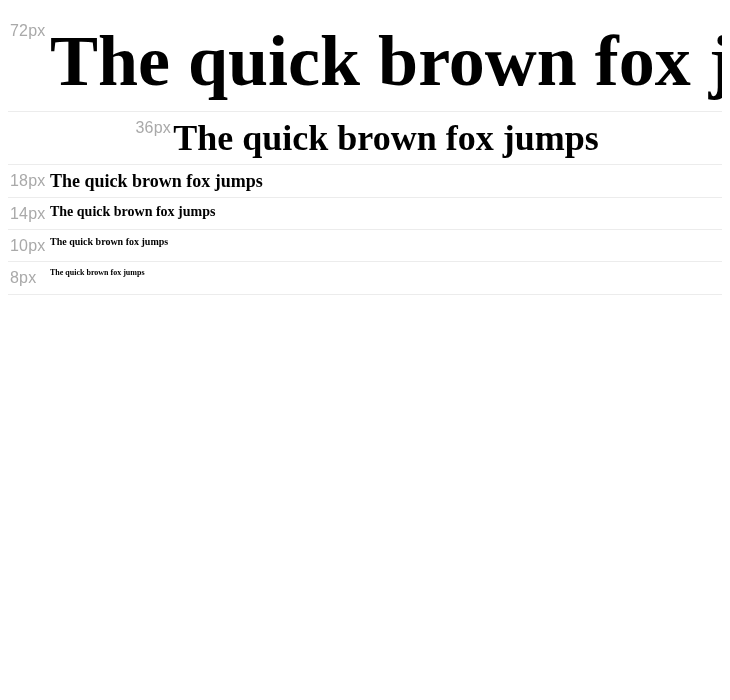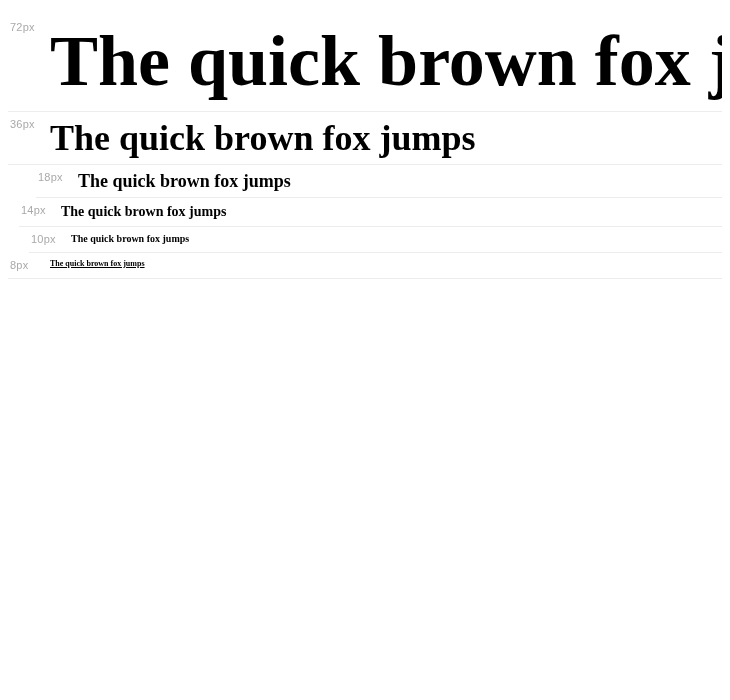--- a/index.html
+++ b/index.html
@@ -28,33 +28,33 @@
   .row.first {
     padding-top: 13px;
     padding-bottom: 9px;
   }
   .size-label {
     display: inline-block;
     width: 40px;
     padding-left: 2px;
     font-family: "Liberation Sans", sans-serif;
     font-weight: 400;
-    font-size: 11px;
+    font-size: 16px;
     line-height: 1.2;
     color: #a9a9a9;
     vertical-align: text-top;
     letter-spacing: 0.2px;
   }
   .sample {
     
   }
 </style>
 </head>
 <body>
 
 <div class="waterfall" id="waterfall">
     <div class="row first" style="font-size: 72px;"><span class="size-label">72px</span><span class="sample">The quick brown fox jumps</span></div>
-    <div class="row" style="font-size: 36px;"><span class="size-label">36px</span><span class="sample">The quick brown fox jumps</span></div>
-    <div class="row" style="font-size: 18px; margin-left: 28px;"><span class="size-label">18px</span><span class="sample">The quick brown fox jumps</span></div>
-    <div class="row" style="font-size: 14px; margin-left: 11px;"><span class="size-label">14px</span><span class="sample">The quick brown fox jumps</span></div>
-    <div class="row" style="font-size: 10px; margin-left: 21px;"><span class="size-label">10px</span><span class="sample">The quick brown fox jumps</span></div>
-    <div class="row" style="font-size: 8px; text-decoration: underline;"><span class="size-label">8px</span><span class="sample">The quick brown fox jumps</span></div>
+    <div class="row" style="font-size: 36px; text-align: center;"><span class="size-label">36px</span><span class="sample">The quick brown fox jumps</span></div>
+    <div class="row" style="font-size: 18px;"><span class="size-label">18px</span><span class="sample">The quick brown fox jumps</span></div>
+    <div class="row" style="font-size: 14px;"><span class="size-label">14px</span><span class="sample">The quick brown fox jumps</span></div>
+    <div class="row" style="font-size: 10px;"><span class="size-label">10px</span><span class="sample">The quick brown fox jumps</span></div>
+    <div class="row" style="font-size: 8px;"><span class="size-label">8px</span><span class="sample">The quick brown fox jumps</span></div>
   </div>
 
 </body></html>

